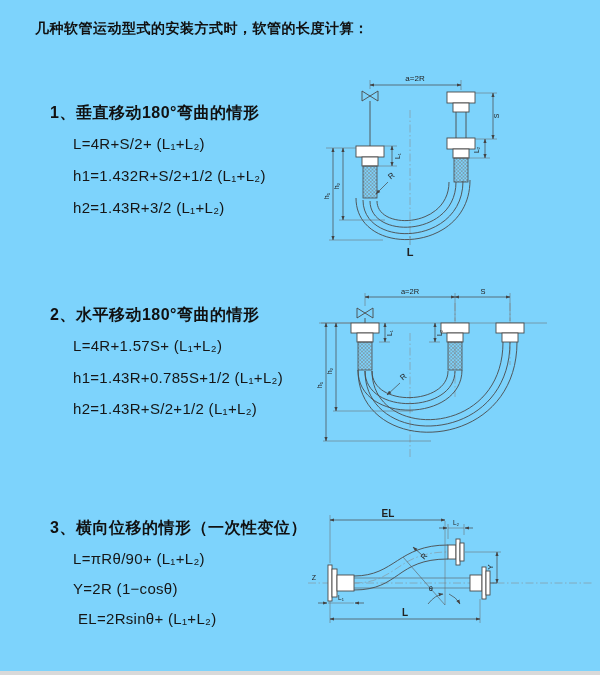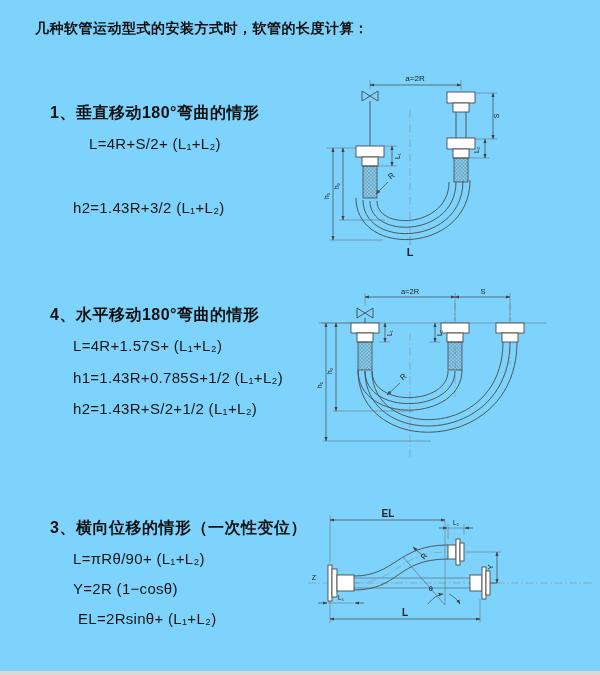--- a/index.html
+++ b/index.html
@@ -19,24 +19,25 @@
   svg .t{fill:#222;font-family:"Liberation Sans",sans-serif;}
 </style>
 </head>
 <body>
 
 <div class="page">
 
   <div class="abs title" style="left:35px;top:20px;">几种软管运动型式的安装方式时，软管的长度计算：</div>
 
   <div class="abs heading" style="left:50px;top:103px;">1、垂直移动180°弯曲的情形</div>
-  <div class="abs formula" style="left:73px;top:135px;margin-left:16px;">L=4R+S/2+ (L₁+L₂)</div>
+  <div class="abs formula" style="left:73px;top:135px;">L=4R+S/2+ (L₁+L₂)</div>
+  <div class="abs formula" style="left:73px;top:167px;">h1=1.432R+S/2+1/2 (L₁+L₂)</div>
   <div class="abs formula" style="left:73px;top:199px;">h2=1.43R+3/2 (L₁+L₂)</div>
 
-  <div class="abs heading" style="left:50px;top:305px;">4、水平移动180°弯曲的情形</div>
+  <div class="abs heading" style="left:50px;top:305px;">2、水平移动180°弯曲的情形</div>
   <div class="abs formula" style="left:73px;top:337px;">L=4R+1.57S+ (L₁+L₂)</div>
   <div class="abs formula" style="left:73px;top:369px;">h1=1.43R+0.785S+1/2 (L₁+L₂)</div>
   <div class="abs formula" style="left:73px;top:400px;">h2=1.43R+S/2+1/2 (L₁+L₂)</div>
 
   <div class="abs heading" style="left:50px;top:518px;">3、横向位移的情形（一次性变位）</div>
   <div class="abs formula" style="left:73px;top:550px;">L=πRθ/90+ (L₁+L₂)</div>
   <div class="abs formula" style="left:73px;top:580px;">Y=2R (1−cosθ)</div>
   <div class="abs formula" style="left:78px;top:610px;">EL=2Rsinθ+ (L₁+L₂)</div>
 
   <svg class="abs" style="left:313px;top:68px;" width="272" height="192" viewBox="0 0 272 192">

